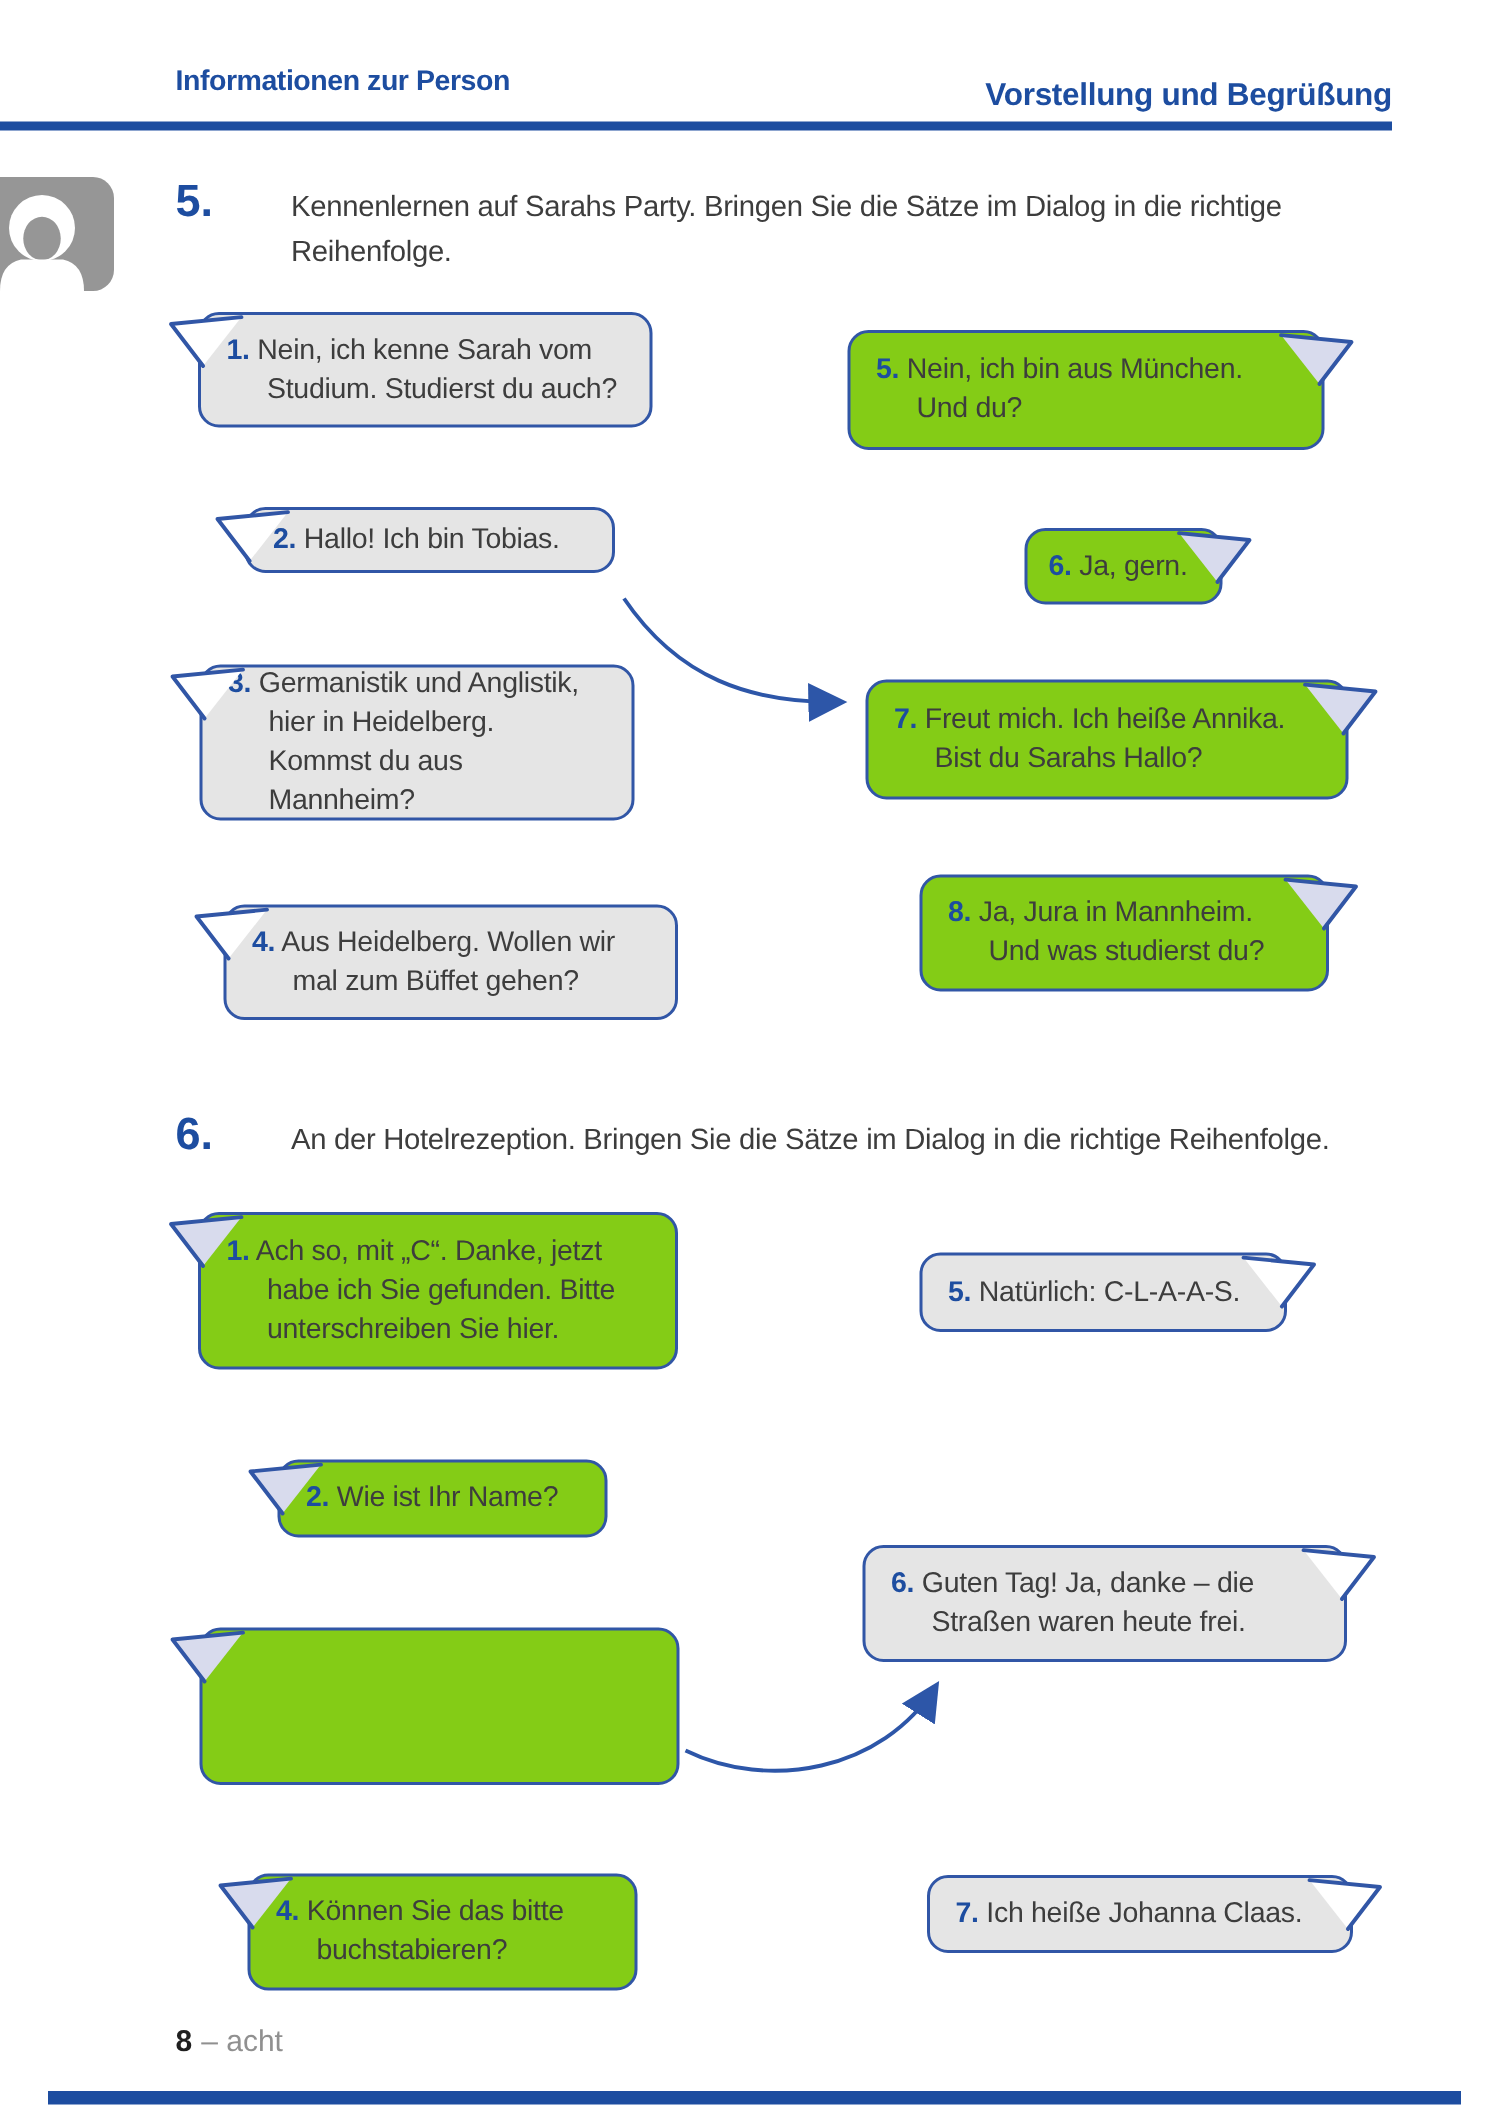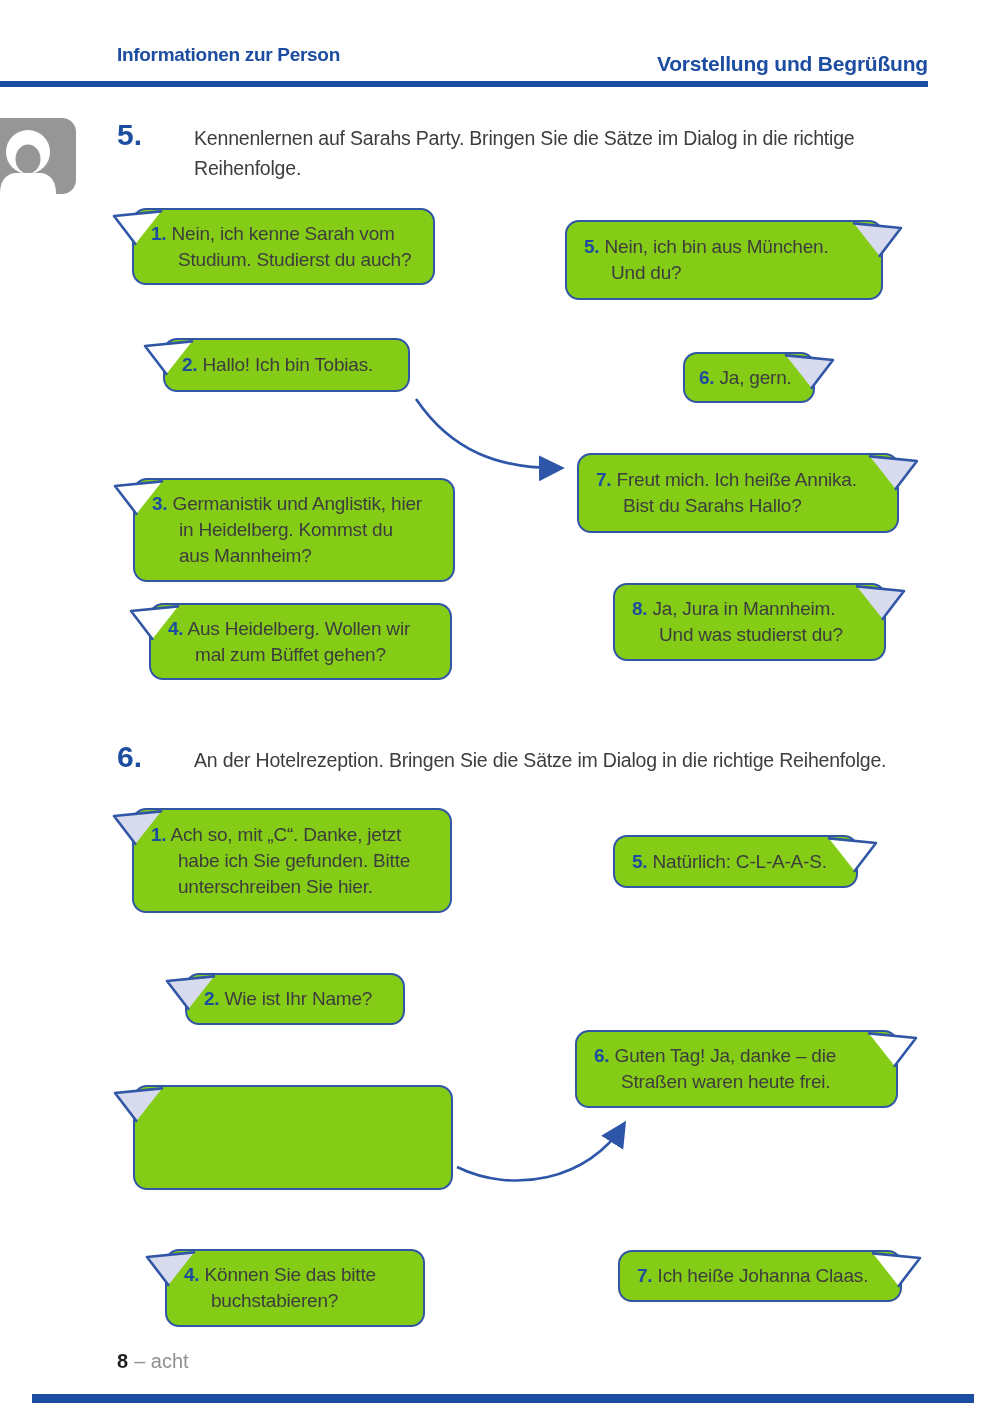--- a/index.html
+++ b/index.html
@@ -22,21 +22,21 @@
   .ex-num{font-size:30px;font-weight:700;color:#1d4da0;}
   .ex-instr{font-size:19.5px;line-height:30px;color:#3d3d3d;letter-spacing:-0.2px;margin-left:40px;}
   #ex5-head{left:117px;top:118px;}
   #ex5-head .ex-instr{width:750px;}
   #ex6-head{left:117px;top:740px;}
   #ex6-head .ex-instr{white-space:nowrap;}
 
   
   .bubble{position:absolute;border:2.5px solid #3156a6;border-radius:14px;
           display:flex;align-items:center;box-sizing:border-box;
-          padding:6px 12px 6px 17px;background:#84cc16;}
+          padding:6px 12px 6px 17px;background:#e5e5e5;}
   .bubble.hl{background:#84cc16;}
   .btxt{width:100%;font-size:19px;line-height:26px;letter-spacing:-0.2px;
         padding-left:27px;text-indent:-27px;color:#3d3d3d;}
   .btxt .num{font-weight:700;color:#1d4da0;}
   .tail{position:absolute;overflow:visible;}
   .tail.tl{left:-25px;top:-4px;}
   .tail.tr{right:-25px;top:-4px;}
   .tail path{stroke:#3156a6;stroke-width:2.6;stroke-linejoin:round;stroke-linecap:round;}
   .bubble.pl .tail path{fill:#ffffff;}
   .bubble.hl .tail path{fill:#d8dbed;}
@@ -76,27 +76,27 @@
     <div class="ex-instr">An der Hotelrezeption. Bringen Sie die Sätze im Dialog in die richtige Reihenfolge.</div>
   </div>
 
   <div id="bubbles">
       <div class="bubble pl" style="left: 132px; top: 208px; width: 303px; height: 77px;">
         <svg class="tail tl" width="58" height="46" viewBox="0 0 58 46">
           <path d="M52 5.4 L5 10 L26.4 38"></path>
         </svg>
         <div class="btxt"><b class="num">1.</b> <span>Nein, ich kenne Sarah vom Studium. Studierst du auch?</span></div>
       </div>
-      <div class="bubble pl" style="left: 163px; top: 338px; width: 247px; height: 54px;">
+      <div class="bubble pl" style="left: 163px; top: 338px; width: 247px; height: 44px;">
         <svg class="tail tl" width="58" height="46" viewBox="0 0 58 46">
           <path d="M52 5.4 L5 10 L26.4 38"></path>
         </svg>
         <div class="btxt"><b class="num">2.</b> <span>Hallo! Ich bin Tobias.</span></div>
       </div>
-      <div class="bubble pl" style="left: 133px; top: 443px; width: 322px; height: 104px; padding-right: 26px; margin-top: 35px;">
+      <div class="bubble pl" style="left: 133px; top: 443px; width: 290px; height: 104px; padding-right: 26px;">
         <svg class="tail tl" width="58" height="46" viewBox="0 0 58 46">
           <path d="M52 5.4 L5 10 L26.4 38"></path>
         </svg>
         <div class="btxt"><b class="num">3.</b> <span>Germanistik und Anglistik, hier in Heidelberg. Kommst du aus Mannheim?</span></div>
       </div>
       <div class="bubble pl" style="left: 149px; top: 603px; width: 303px; height: 77px;">
         <svg class="tail tl" width="58" height="46" viewBox="0 0 58 46">
           <path d="M52 5.4 L5 10 L26.4 38"></path>
         </svg>
         <div class="btxt"><b class="num">4.</b> <span>Aus Heidelberg. Wollen wir mal zum Büffet gehen?</span></div>

